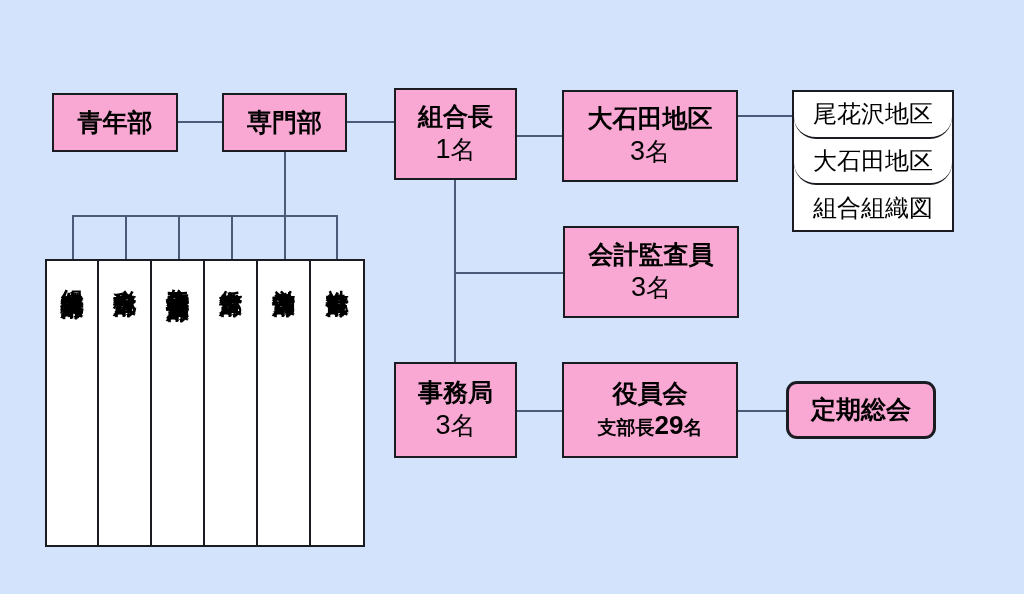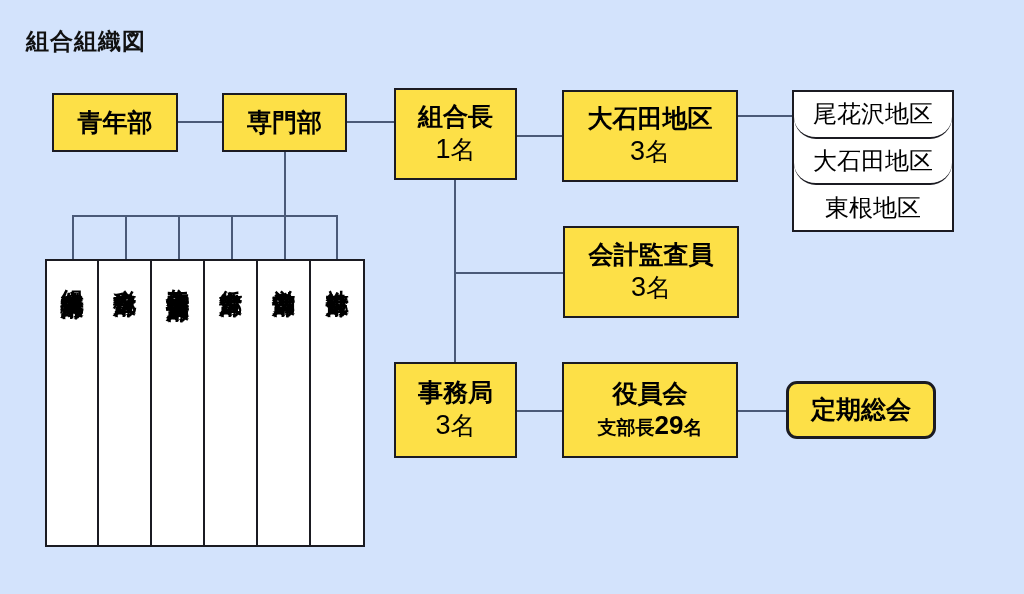--- a/index.html
+++ b/index.html
@@ -14,21 +14,21 @@
   
   .title{
     position:absolute;left:26px;top:26px;
     font-size:23px;font-weight:bold;color:#111;
     letter-spacing:1px;white-space:nowrap;
   }
 
   
   .box{
     position:absolute;box-sizing:border-box;
-    background:#fde047;border:2px solid #1b1b22;
+    background:#f9a8d4;border:2px solid #1b1b22;
     display:flex;flex-direction:column;
     align-items:center;justify-content:center;
     color:#000;line-height:1.18;text-align:center;
   }
   .box.thick{border-width:3px;border-radius:11px;}
 
   .l1{font-size:25px;font-weight:bold;white-space:nowrap;}
   .l2{font-size:25px;font-weight:normal;white-space:nowrap;margin-top:2px;}
   .l2 .num{font-size:27px;}
   .sub{font-size:19px;font-weight:bold;white-space:nowrap;margin-top:1px;}
@@ -71,21 +71,20 @@
   
   .ln{position:absolute;background:#4a5a78;}
   .lnh{height:2px;}
   .lnv{width:2px;}
 </style>
 </head>
 <body>
 
 <div id="stage">
 
-  <div class="title">組合組織図</div>
 
   <div class="ln lnh" style="left:178px;top:121px;width:46px;"></div>
   <div class="ln lnh" style="left:347px;top:121px;width:48px;"></div>
   <div class="ln lnh" style="left:517px;top:135px;width:46px;"></div>
   <div class="ln lnh" style="left:738px;top:115px;width:54px;"></div>
 
   <div class="ln lnv" style="left:284px;top:152px;height:64px;"></div>
   <div class="ln lnh" style="left:72px;top:215px;width:266px;"></div>
   <div class="ln lnv" style="left:72px;top:215px;height:45px;"></div>
   <div class="ln lnv" style="left:125px;top:215px;height:45px;"></div>
@@ -114,21 +113,21 @@
   </div>
 
   <div class="box" style="left:562px;top:90px;width:176px;height:92px;">
     <div class="l1">大石田地区</div>
     <div class="l2"><span class="num">3</span><span>名</span></div>
   </div>
 
   <div class="group" style="left:792px;top:90px;width:162px;height:142px;">
     <div class="row">尾花沢地区</div>
     <div class="row">大石田地区</div>
-    <div class="row">東根地区</div>
+    <div class="row">組合組織図</div>
   </div>
 
   <div class="box" style="left:563px;top:226px;width:176px;height:92px;">
     <div class="l1">会計監査員</div>
     <div class="l2"><span class="num">3</span><span>名</span></div>
   </div>
 
   <div class="deptstrip" style="left:45px;top:259px;width:320px;height:288px;">
     <div class="dept" style="width:52px;">
       <span class="vtext">組織共済対策部</span>

